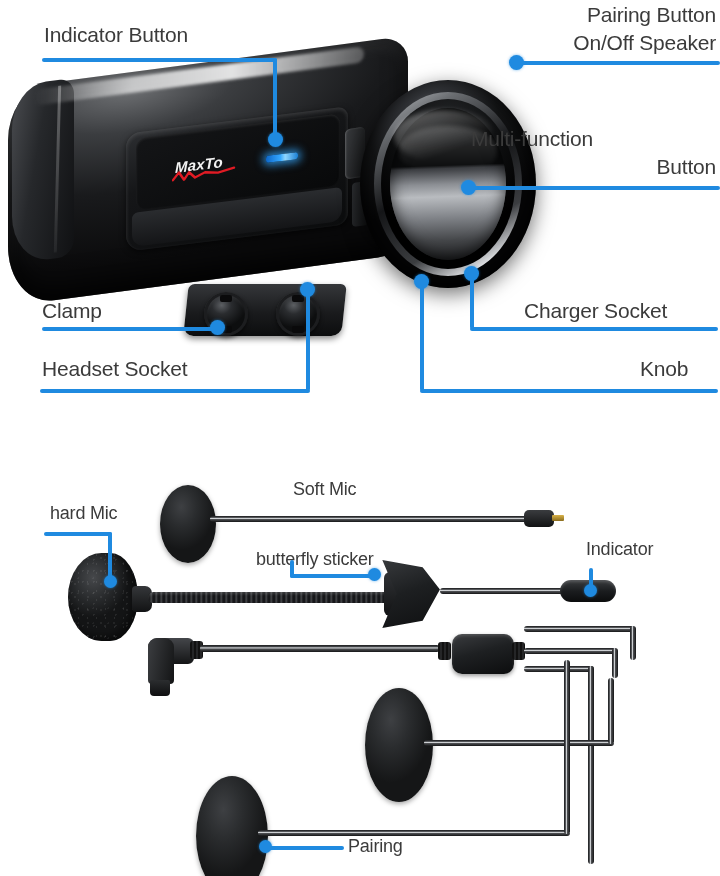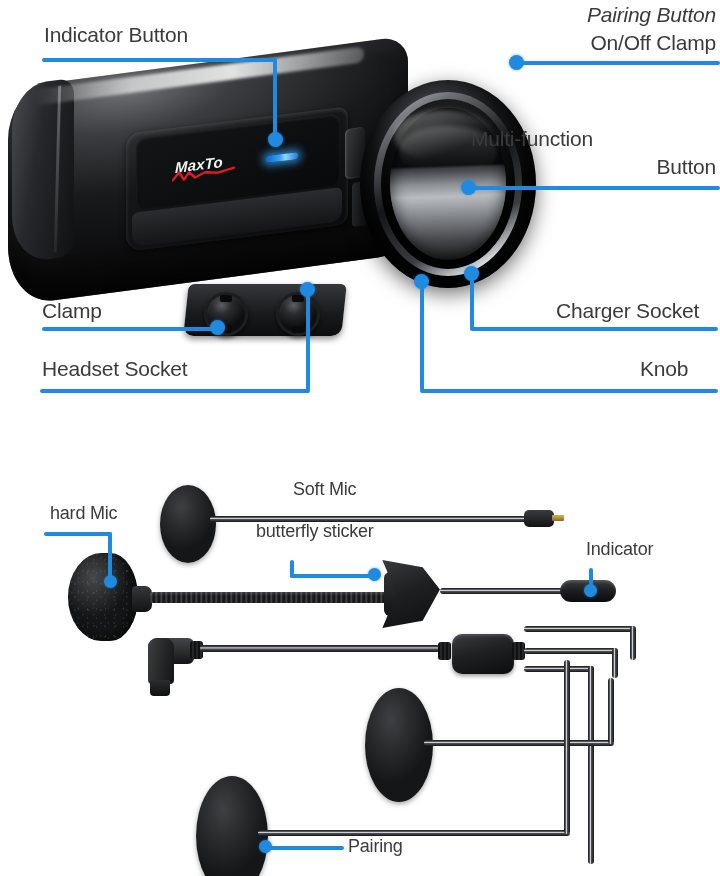--- a/index.html
+++ b/index.html
@@ -311,40 +311,40 @@
       <div class="bracket"></div>
       <div class="socket" id="socket-headset"></div>
       <div class="socket" id="socket-charger"></div>
     </div>
 
     <div class="callout-label" style="left:44px; top:22px;">Indicator Button</div>
     <div class="lead-h" style="left:42px; top:58px; width:235px;"></div>
     <div class="lead-v" style="left:273px; top:58px; height:78px;"></div>
     <div class="lead-dot" style="left:268px; top:132px;"></div>
 
-    <div class="callout-label right" style="left:380px; top:2px; width:336px;font-style:italic;">Pairing Button</div>
-    <div class="callout-label right" style="left:380px; top:30px; width:336px;">On/Off Clamp</div>
+    <div class="callout-label right" style="left:380px; top:2px; width:336px;">Pairing Button</div>
+    <div class="callout-label right" style="left:380px; top:30px; width:336px;">On/Off Speaker</div>
     <div class="lead-h" style="left:516px; top:61px; width:204px;"></div>
     <div class="lead-dot" style="left:509px; top:55px;"></div>
 
     <div class="callout-label right" style="left:364px; top:126px; width:336px;text-align:center;">Multi-function</div>
     <div class="callout-label right" style="left:380px; top:154px; width:336px;">Button</div>
     <div class="lead-h" style="left:468px; top:186px; width:252px;"></div>
     <div class="lead-dot" style="left:461px; top:180px;"></div>
 
     <div class="callout-label" style="left:42px; top:298px;">Clamp</div>
     <div class="lead-h" style="left:42px; top:327px; width:176px;"></div>
     <div class="lead-dot" style="left:210px; top:320px;"></div>
 
     <div class="callout-label" style="left:42px; top:356px;">Headset Socket</div>
     <div class="lead-h" style="left:40px; top:389px; width:270px;"></div>
     <div class="lead-v" style="left:306px; top:288px; height:103px;"></div>
     <div class="lead-dot" style="left:300px; top:282px;"></div>
 
-    <div class="callout-label" style="left:524px; top:298px;margin-left:32px;">Charger Socket</div>
+    <div class="callout-label" style="left:524px; top:298px;">Charger Socket</div>
     <div class="lead-h" style="left:470px; top:327px; width:248px;"></div>
     <div class="lead-v" style="left:470px; top:272px; height:57px;"></div>
     <div class="lead-dot" style="left:464px; top:266px;"></div>
 
     <div class="callout-label" style="left:640px; top:356px;">Knob</div>
     <div class="lead-h" style="left:420px; top:389px; width:298px;"></div>
     <div class="lead-v" style="left:420px; top:280px; height:111px;"></div>
     <div class="lead-dot" style="left:414px; top:274px;"></div>
   </div>
 
@@ -401,21 +401,21 @@
     <div class="cable-v" style="left:564px; top:240px; height:174px; width:6px;
          background:linear-gradient(90deg,#1b1c1e,#3e4043 22%,#cfd2d5 42%,#4a4c4f 58%,#141516);"></div>
 
     <div class="callout-label small" style="left:50px; top:82px;">hard Mic</div>
     <div class="lead-h" style="left:44px; top:112px; width:68px;"></div>
     <div class="lead-v" style="left:108px; top:112px; height:48px;"></div>
     <div class="lead-dot sm" style="left:104px; top:155px;"></div>
 
     <div class="callout-label small" style="left:293px; top:58px;">Soft Mic</div>
 
-    <div class="callout-label small" style="left:256px; top:100px;">butterfly sticker</div>
+    <div class="callout-label small" style="left:256px; top:128px;">butterfly sticker</div>
     <div class="lead-v" style="left:290px; top:140px; height:18px;"></div>
     <div class="lead-h" style="left:290px; top:154px; width:84px;"></div>
     <div class="lead-dot sm" style="left:368px; top:148px;"></div>
 
     <div class="callout-label small" style="left:586px; top:118px;">Indicator</div>
     <div class="lead-v" style="left:589px; top:148px; height:22px;"></div>
     <div class="lead-dot sm" style="left:584px; top:164px;"></div>
 
     <div class="callout-label small" style="left:348px; top:415px;">Pairing</div>
     <div class="lead-h" style="left:268px; top:426px; width:76px;"></div>

